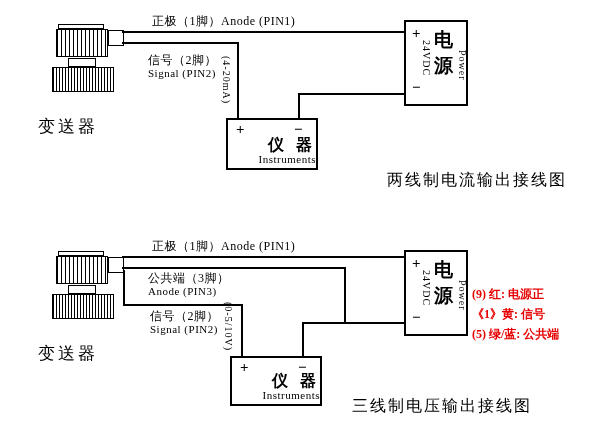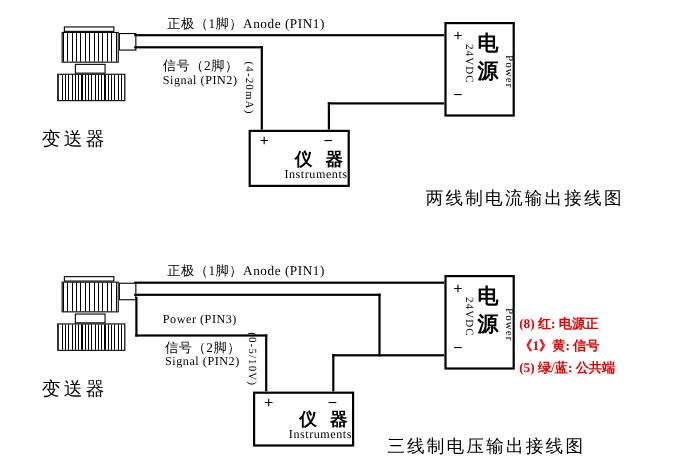--- a/index.html
+++ b/index.html
@@ -94,41 +94,42 @@
     <div class="wire wire-h" style="left:122px;top:256px;width:282px;"></div>
     <div class="wire wire-h" style="left:122px;top:267px;width:224px;"></div>
     <div class="wire wire-v" style="left:344px;top:267px;height:57px;"></div>
     <div class="wire wire-h" style="left:302px;top:322px;width:102px;"></div>
     <div class="wire wire-v" style="left:302px;top:322px;height:34px;"></div>
     <div class="wire wire-v" style="left:123px;top:270px;height:36px;"></div>
     <div class="wire wire-h" style="left:123px;top:304px;width:120px;"></div>
     <div class="wire wire-v" style="left:241px;top:304px;height:52px;"></div>
 
     <div class="lbl" style="left:152px;top:238px;">正极（1脚）Anode (PIN1)</div>
-    <div class="lbl lbl-en" style="left:148px;top:285px;">Power (PIN3)</div>
+    <div class="lbl" style="left:148px;top:270px;">公共端（3脚）</div>
+    <div class="lbl lbl-en" style="left:148px;top:285px;">Anode (PIN3)</div>
     <div class="lbl" style="left:150px;top:308px;">信号（2脚）</div>
     <div class="lbl lbl-en" style="left:150px;top:323px;">Signal (PIN2)</div>
     <div class="rot90" style="left:234px;top:302px;">(0-5/10V)</div>
 
     <div class="box" style="left:230px;top:356px;width:92px;height:50px;">
       <span class="term" style="left:8px;top:2px;">+</span>
       <span class="term" style="left:66px;top:2px;">−</span>
       <div class="inst-title" style="top:13px;">仪 器</div>
       <div class="inst-sub">Instruments</div>
     </div>
 
     <div class="box" style="left:404px;top:250px;width:64px;height:86px;">
       <span class="term" style="left:6px;top:4px;">+</span>
       <span class="term" style="left:6px;top:58px;">−</span>
       <span class="rot90" style="left:26px;top:18px;">24VDC</span>
       <span class="pwr-char" style="top:8px;">电</span>
       <span class="pwr-char" style="top:34px;">源</span>
       <span class="rot90" style="left:62px;top:28px;">Power</span>
     </div>
 
-    <div class="note" style="left:472px;top:286px;">(8) 红: 电源正</div>
+    <div class="note" style="left:472px;top:286px;">(9) 红: 电源正</div>
     <div class="note" style="left:472px;top:306px;">《1》黄: 信号</div>
     <div class="note" style="left:472px;top:326px;">(5) 绿/蓝: 公共端</div>
 
     <div class="caption" style="left:352px;top:396px;font-family:Liberation Mono, monospace;">三线制电压输出接线图</div>
   </div>
 
 </div>
 
 </body></html>

